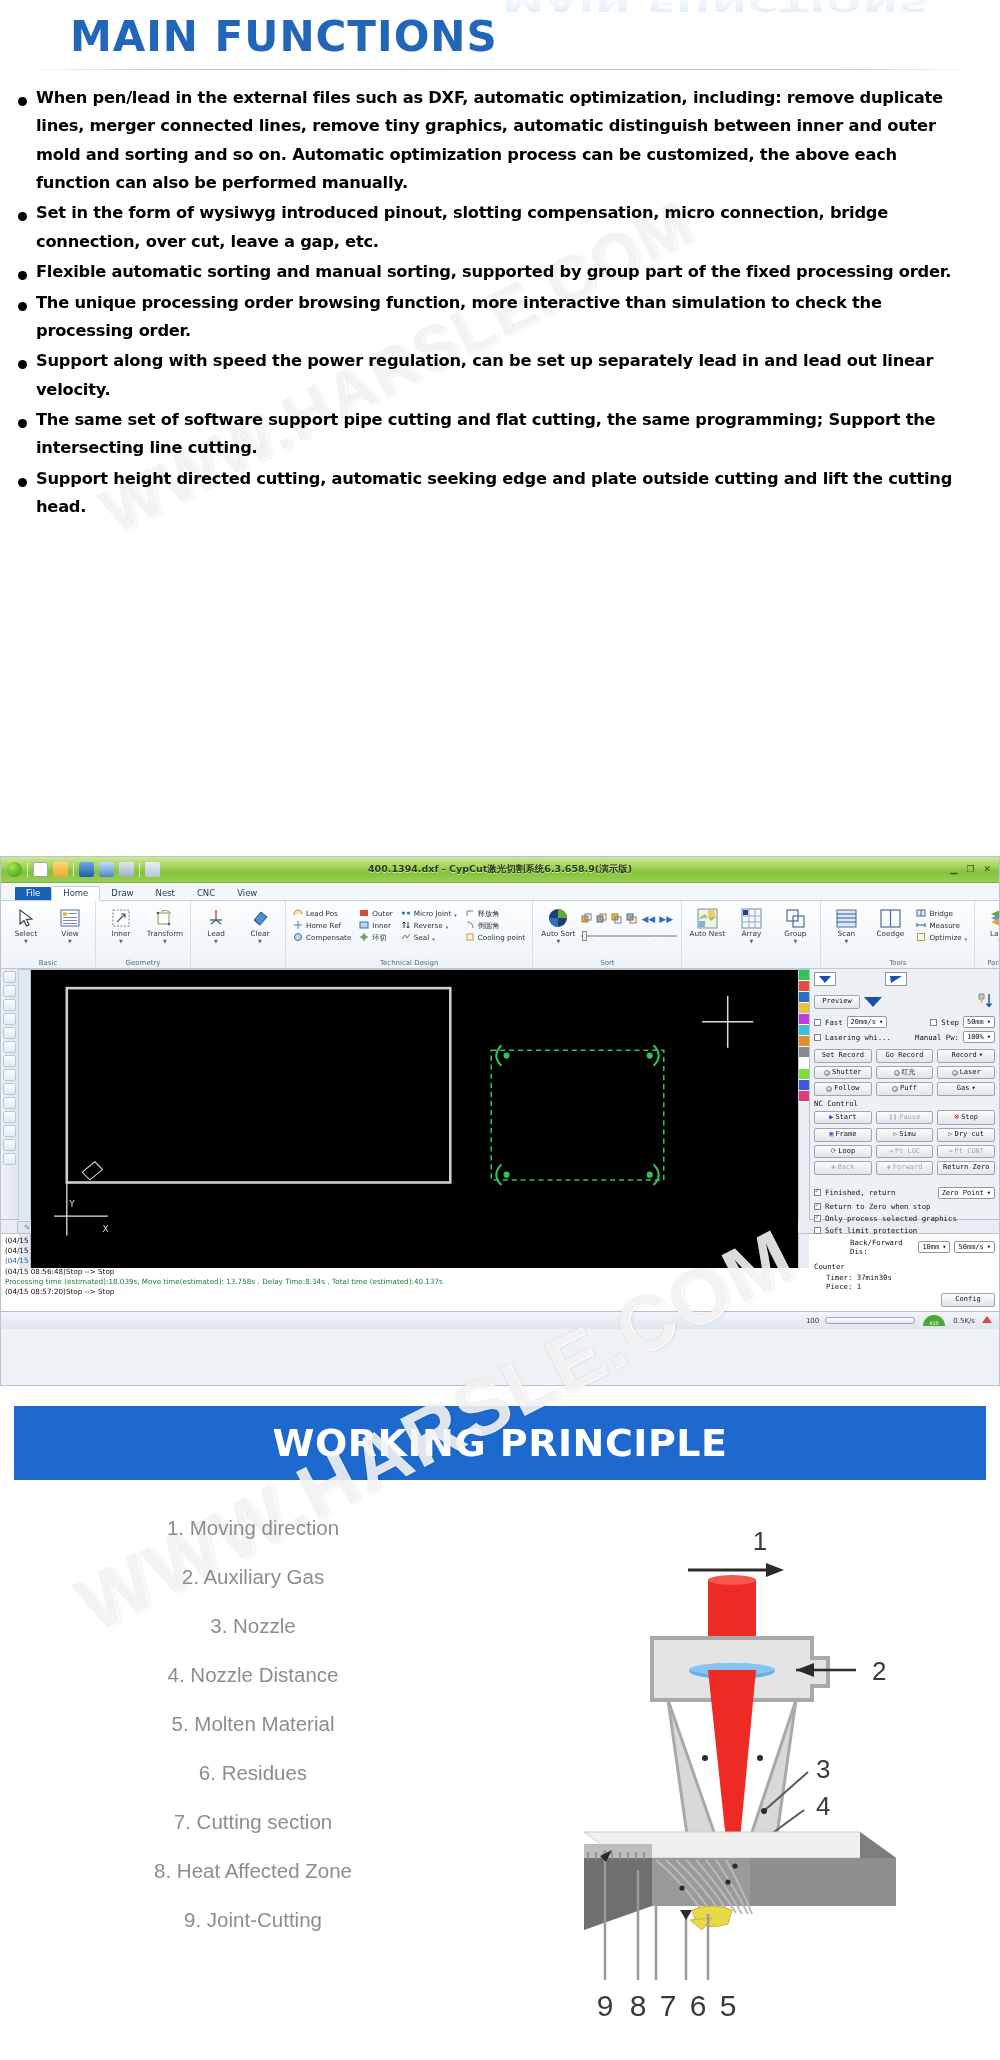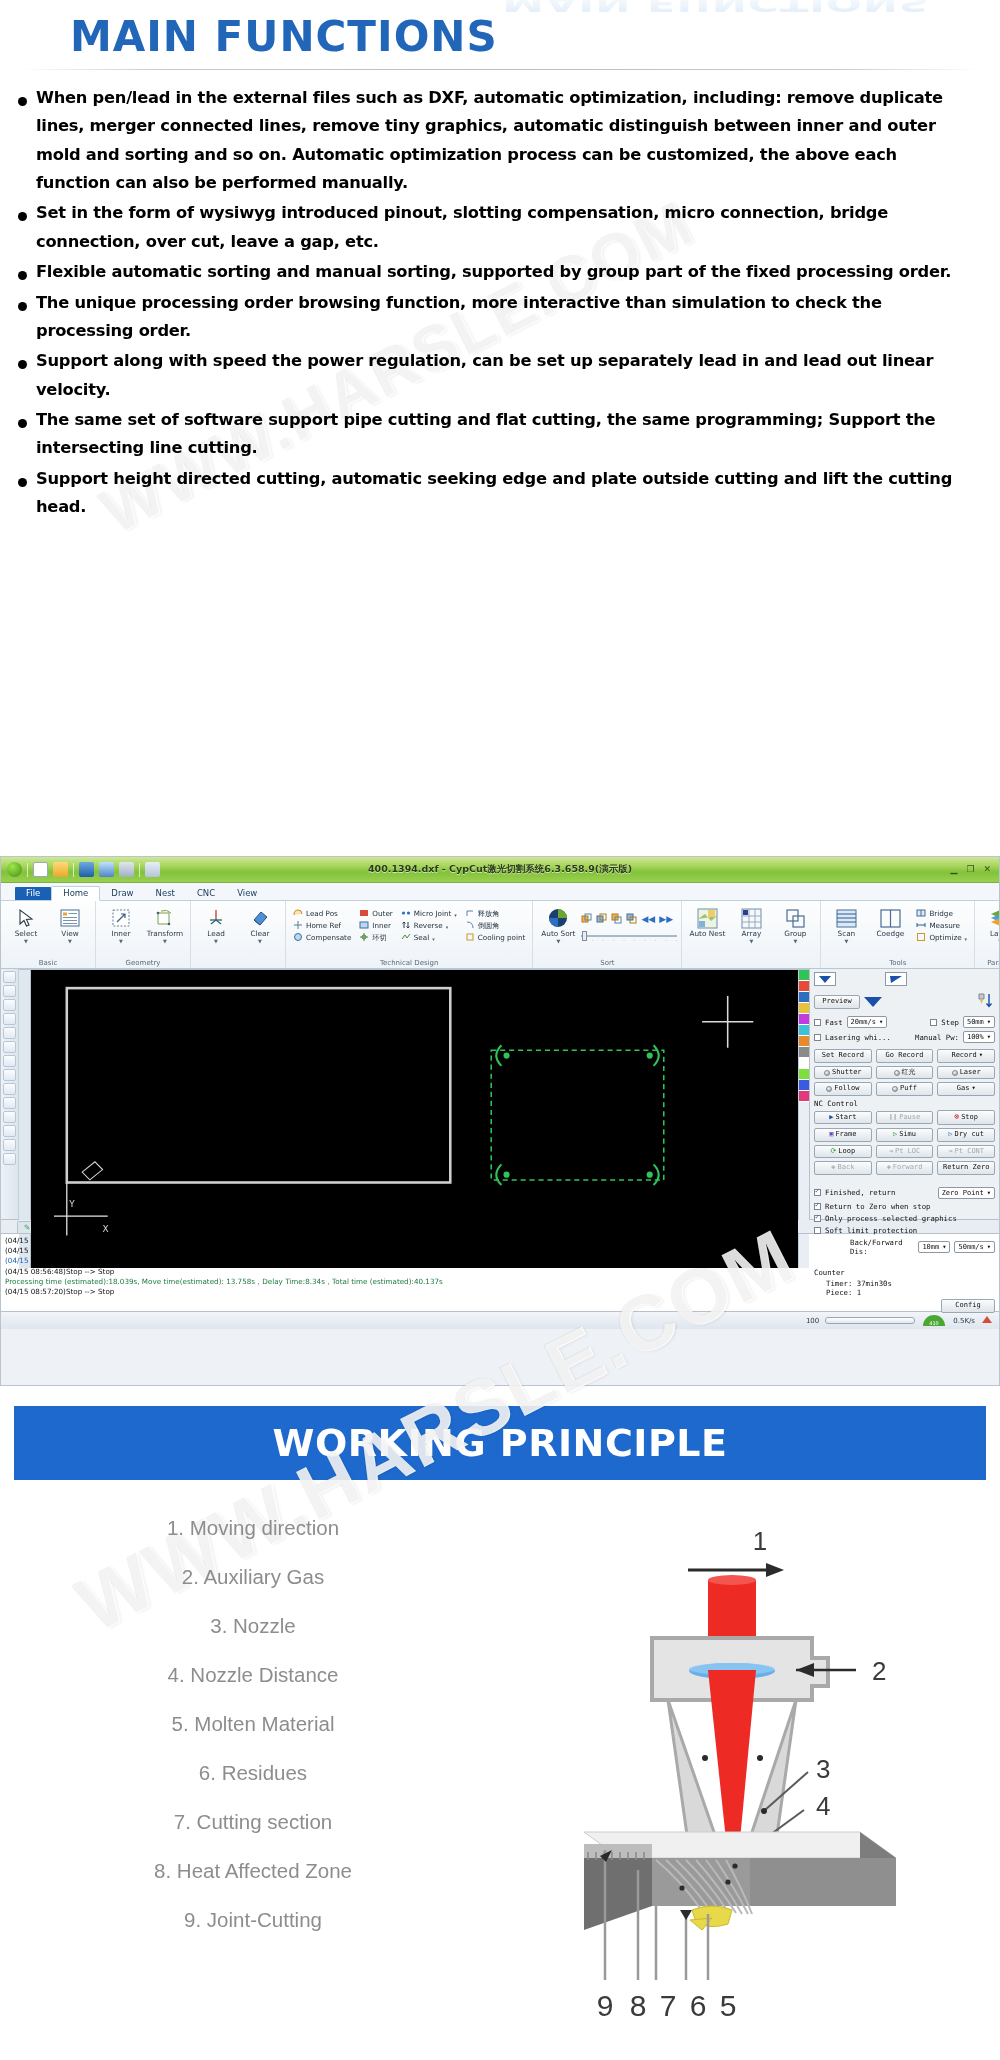--- a/index.html
+++ b/index.html
@@ -886,21 +886,21 @@
           <span class="sel">
               <span>10mm</span>
               <span>▾</span>
             </span>
           <span class="sel">
               <span>50mm/s</span>
               <span>▾</span>
             </span>
         </div>
 
-        <div class="sec-label" style="margin-top:12px;">Counter</div>
+        <div class="sec-label" style="margin-top:6px;">Counter</div>
         <div style="padding-left:12px;"><span>Timer: 37min30s</span></div>
         <div style="padding-left:12px;"><span>Piece: 1</span></div>
         <div style="display:flex;justify-content:flex-end;margin-top:2px;">
           <span class="ctrl-btn" style="flex:0 0 54px;">Config</span>
         </div>
       </div>
     </div>
 
     <div class="log-panel">
       <div class="log-tabs">

